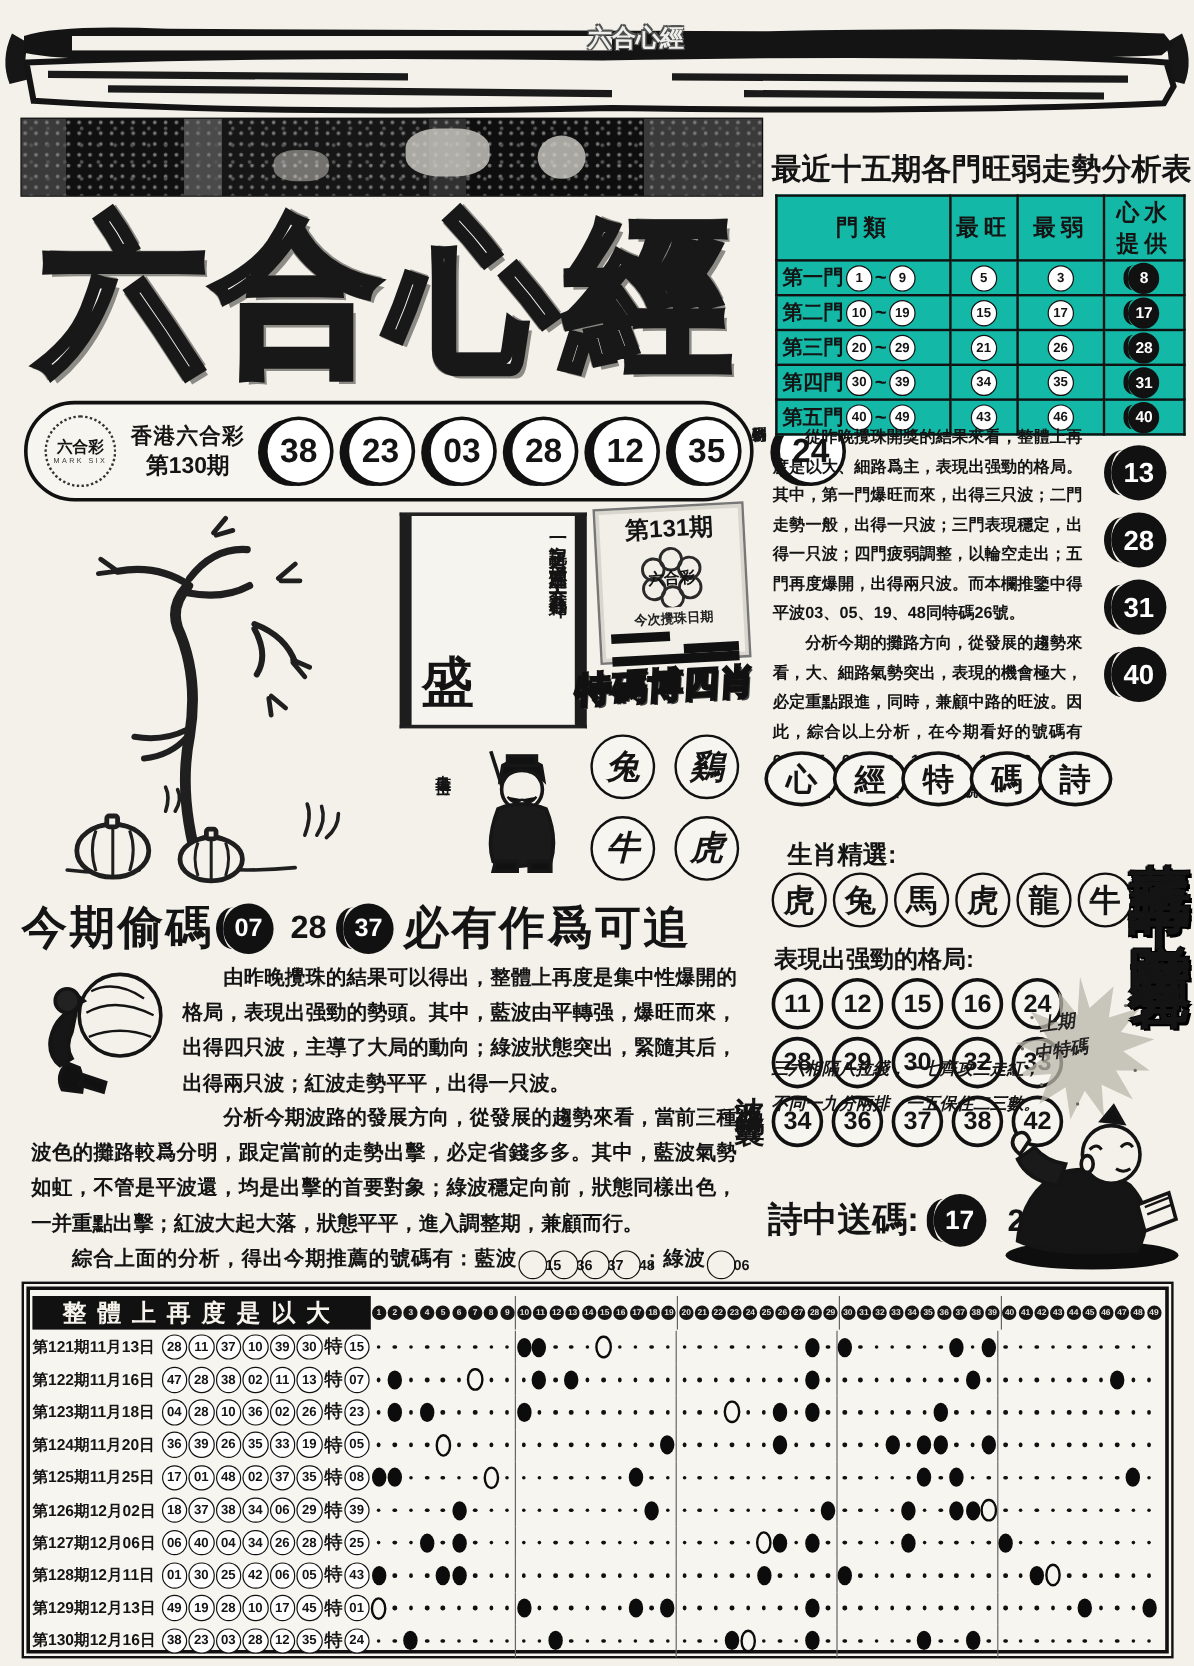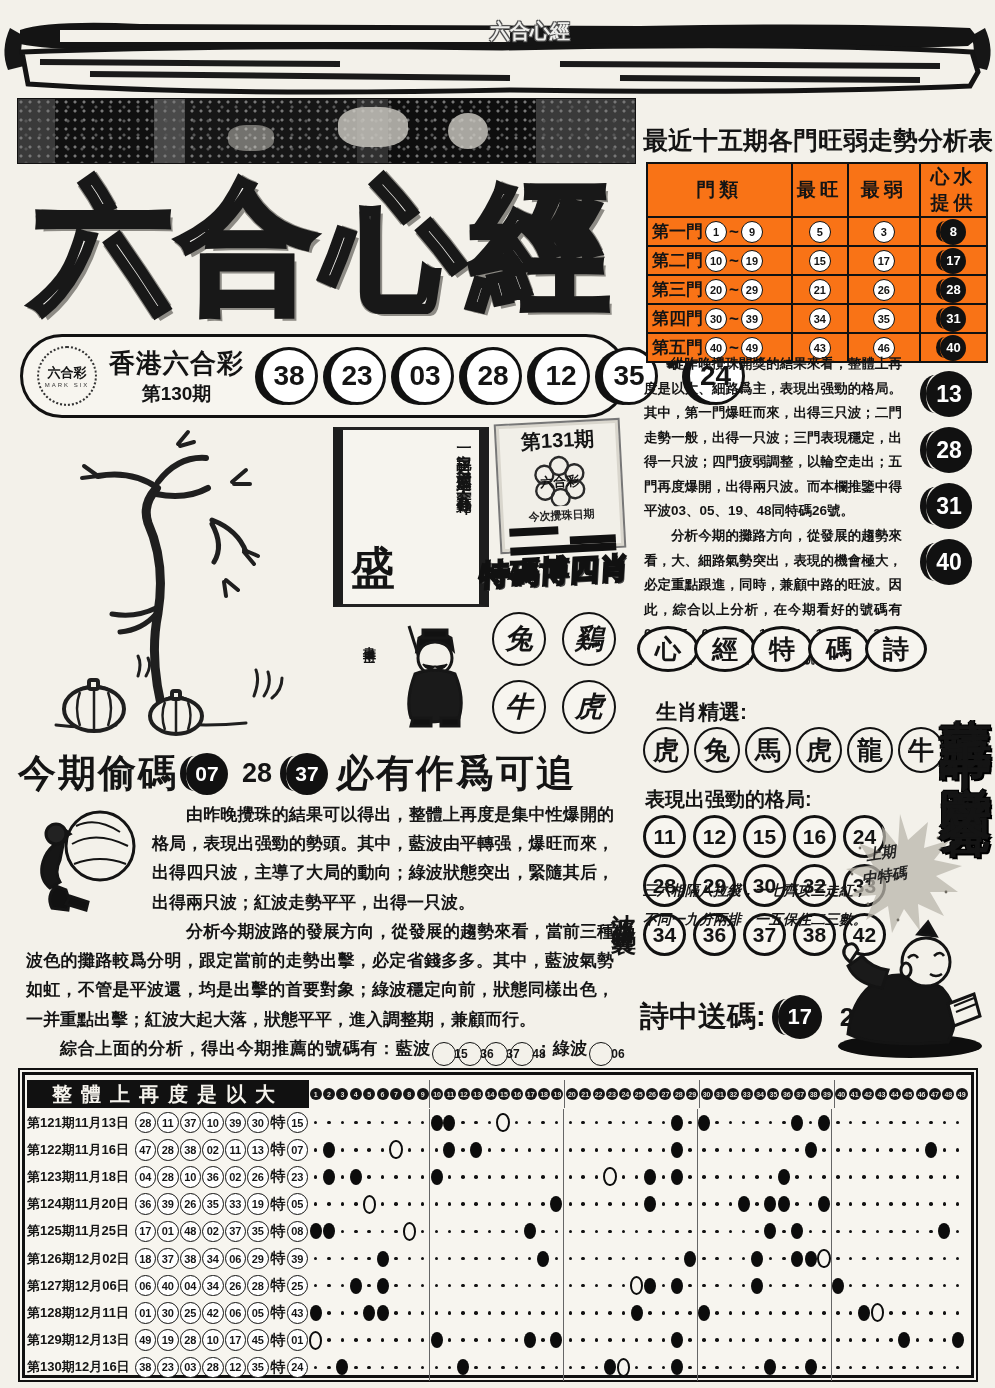--- a/index.html
+++ b/index.html
@@ -31,21 +31,21 @@
     text-shadow:5px 5px 0 #8d8b85,-3px 3px 0 #8d8b85,3px -3px 0 #8d8b85;
   }
   
   #result-bar{left:20px;top:334px;width:608px;height:84px;border:3px solid #111;border-radius:44px;
     background:#f7f5ef;display:flex;align-items:center;padding:0 14px;box-sizing:border-box;gap:6px;}
   #mark6-logo{width:56px;height:56px;border:2px dotted #333;border-radius:50%;display:flex;flex-direction:column;
     align-items:center;justify-content:center;flex:0 0 auto;position:relative;}
   #mark6-logo .l1{font-size:13px;font-weight:900;}
   #mark6-logo .l2{font-size:6px;letter-spacing:2px;color:#333;}
   #issue-block{display:flex;flex-direction:column;align-items:center;margin:0 6px;flex:0 0 auto;}
-  #issue-block .i1{font-size:26px;font-weight:900;letter-spacing:1px;}
+  #issue-block .i1{font-size:18px;font-weight:900;letter-spacing:1px;}
   #issue-block .i2{font-size:19px;font-weight:800;}
   .ball-open{width:52px;height:52px;border:3px solid #111;border-radius:50%;background:#fff;
     display:inline-flex;align-items:center;justify-content:center;
     font-size:28px;font-weight:900;box-shadow:-6px 1px 0 -1px #111;flex:0 0 auto;}
   #special-label{writing-mode:vertical-rl;font-size:12px;font-weight:700;line-height:1.05;margin:0 2px;height:60px;flex:0 0 auto;}
   
   #tree-art{left:16px;top:428px;width:316px;height:312px;}
   
   #scroll-note{left:333px;top:427px;width:156px;height:180px;background:#f6f4ee;
     border-left:10px solid #1d1d1d;border-right:10px solid #1d1d1d;border-top:3px solid #222;border-bottom:3px solid #222;
@@ -81,21 +81,21 @@
   .num-plain{font-weight:900;}
   
   #wave-block{left:26px;top:800px;width:588px;font-size:17px;font-weight:700;line-height:1.72;text-align:justify;}
   #wave-block p{margin:0;text-indent:2em;}
   #thief{float:left;width:118px;height:112px;margin:4px 8px 2px 0;}
   .inline-circ{display:inline-flex;width:22px;height:22px;border:1.8px solid #111;border-radius:50%;
     align-items:center;justify-content:center;font-size:12px;font-weight:800;vertical-align:-4px;margin:0 1px;}
   #wave-rail{left:608px;top:893px;writing-mode:vertical-rl;font-size:25px;font-weight:900;letter-spacing:6px;}
   
   #trend-title{left:643px;top:124px;width:350px;font-size:25px;font-weight:900;letter-spacing:0px;white-space:nowrap;}
-  #trend-table{left:646px;top:162px;width:342px;border-collapse:collapse;background:#f97316;}
+  #trend-table{left:646px;top:162px;width:342px;border-collapse:collapse;background:#14b8a6;}
   #trend-table td,#trend-table th{border:2px solid #111;text-align:center;font-size:17px;font-weight:800;padding:0;}
   #trend-table th{height:36px;font-size:19px;letter-spacing:4px;}
   #trend-table td{height:27px;}
   .door-cell{display:flex;align-items:center;justify-content:flex-start;gap:2px;padding:0 4px;font-size:17px;font-weight:800;}
   .mini-circ{display:inline-flex;width:20px;height:20px;border:1.6px solid #111;border-radius:50%;
     align-items:center;justify-content:center;font-size:11px;font-weight:800;background:#fff;}
   .pick-ball{width:26px;height:26px;font-size:13px;margin:0 auto;}
   .pick-ball::before{left:-4px;border-left-width:4px;}
   #right-para{left:644px;top:352px;width:258px;font-size:13.5px;font-weight:700;line-height:1.82;text-align:justify;}
   #right-para p{margin:0;text-indent:2em;}

